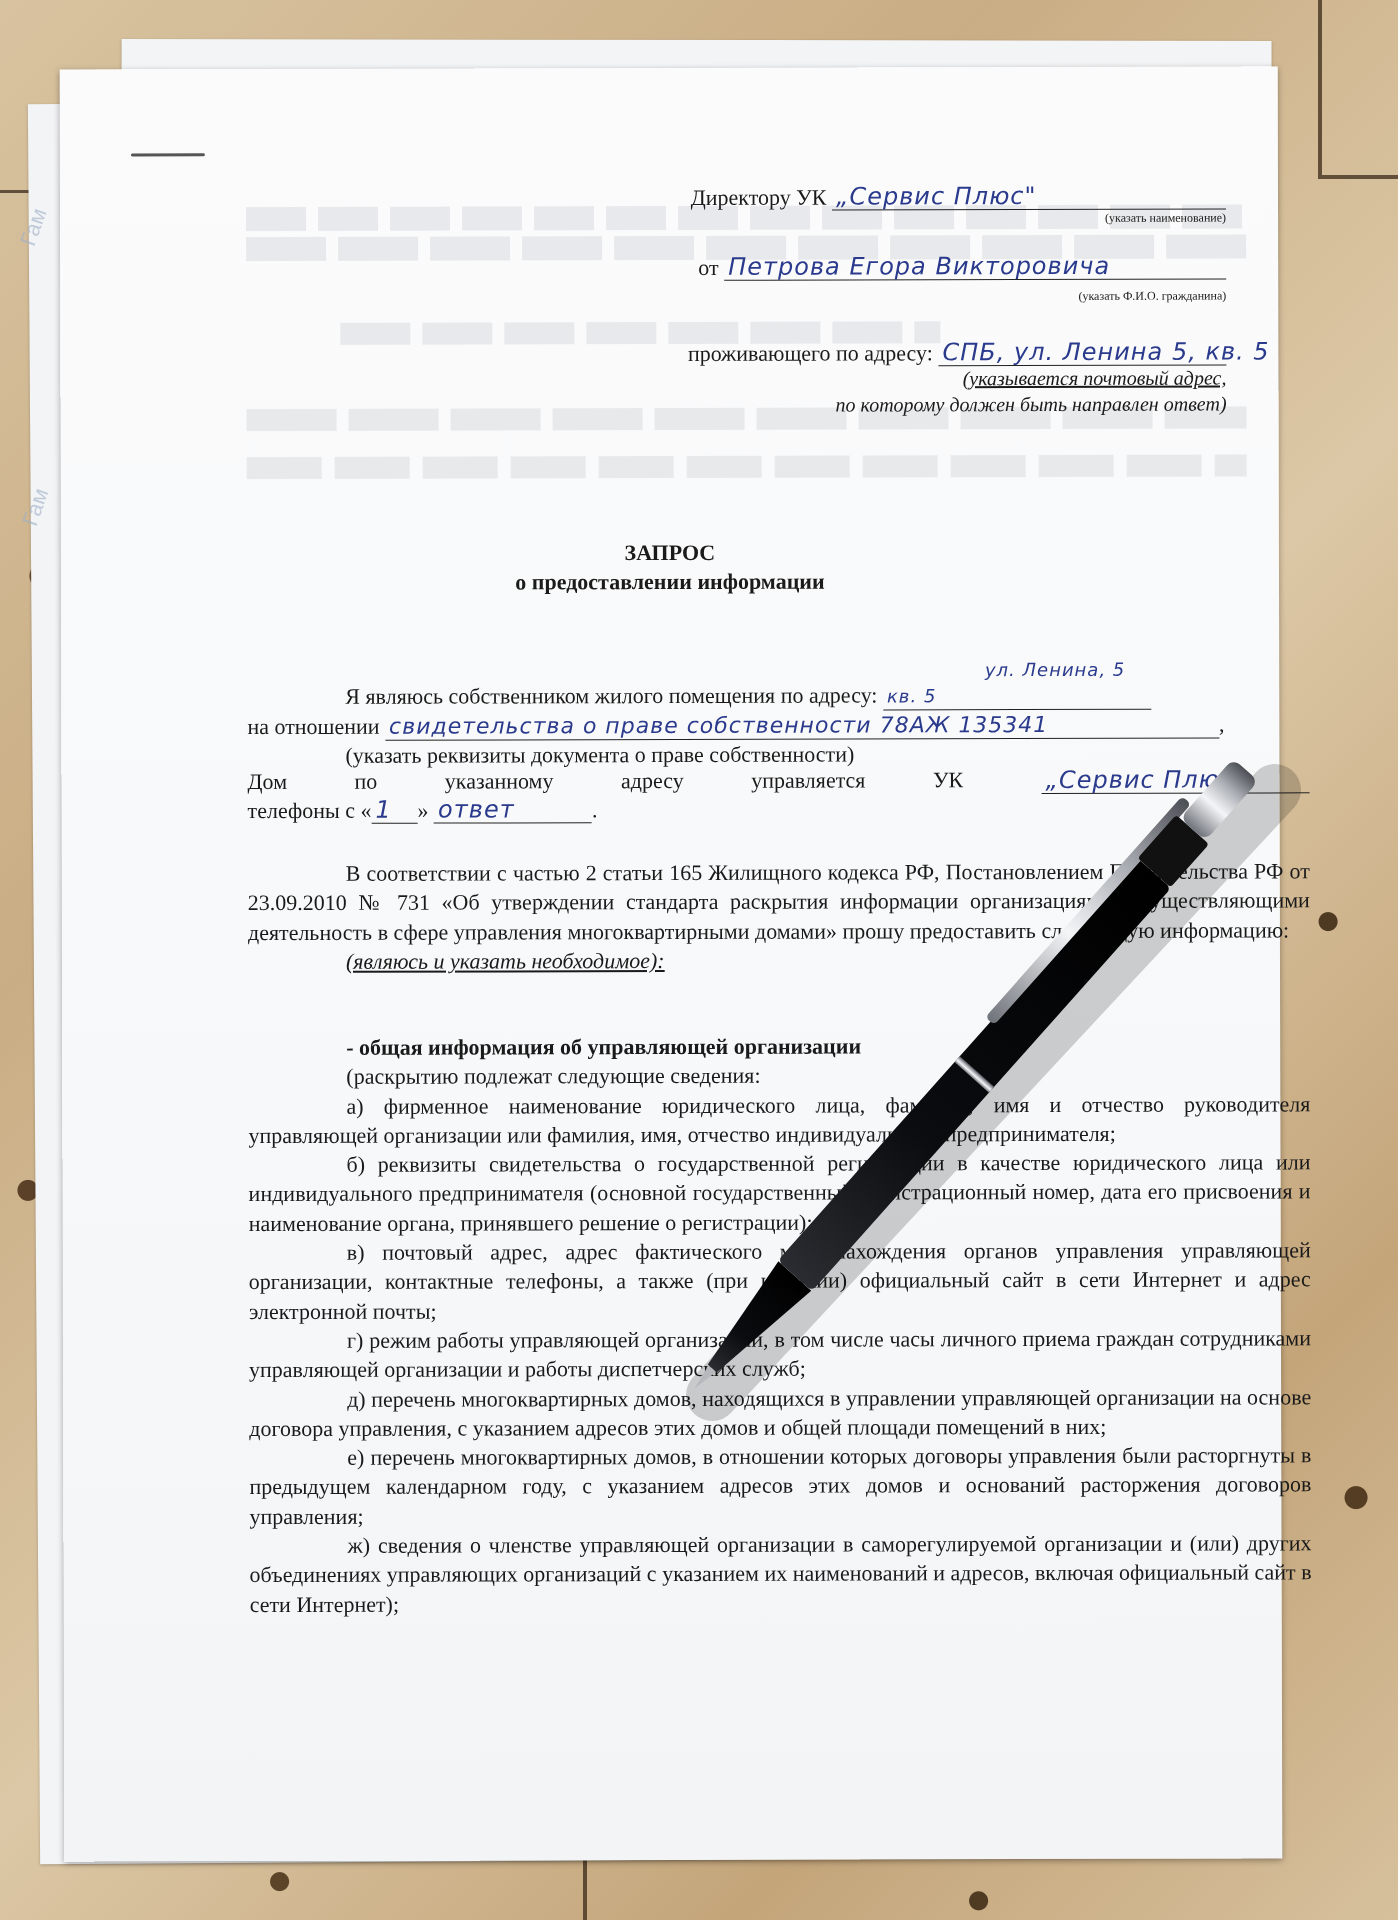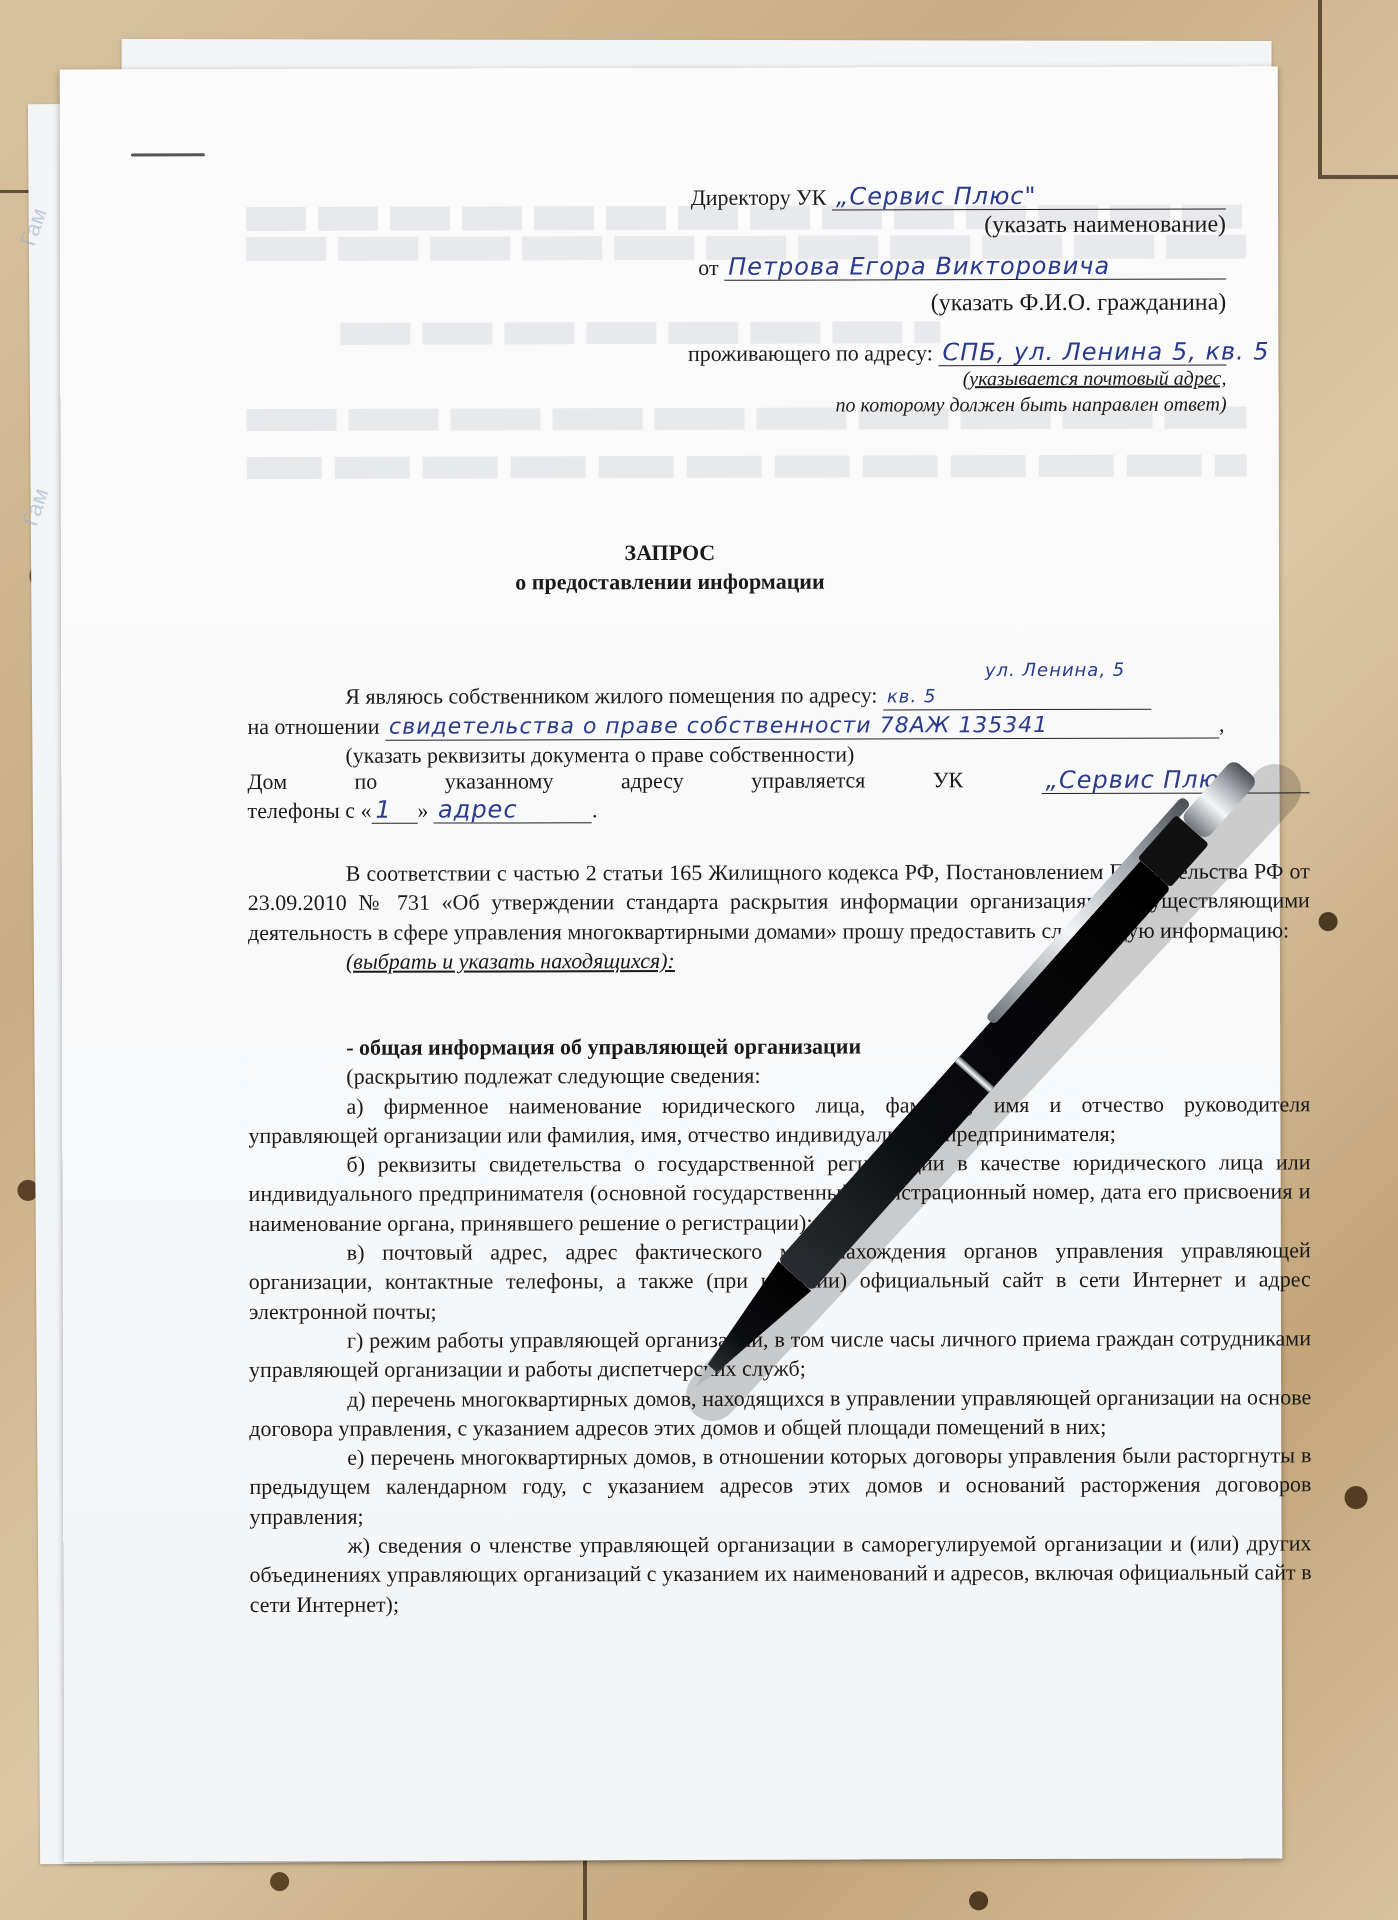--- a/index.html
+++ b/index.html
@@ -31,21 +31,21 @@
     background:linear-gradient(180deg,#fbfbfc 0%, #f7f8f9 60%, #f3f4f6 100%);
     box-shadow: 0 2px 6px rgba(0,0,0,.35);
     transform: rotate(-0.15deg);
     color:#1a1a1a;
   }
   .dash { position:absolute; left:71px; top:84px; width:74px; height:3px; background:#555; border-radius:2px; }
   .ghost { position:absolute; color:#b9bcc2; opacity:.35; font-size:21px; white-space:nowrap; filter:blur(0.6px); }
   .hdr { position:absolute; right:52px; text-align:right; font-size:22px; white-space:nowrap; }
   .hw { font-family:"DejaVu Sans", sans-serif; font-style:italic; color:#2a3a8c; font-size:24px; letter-spacing:1px; }
   .fill { display:inline-block; border-bottom:1.5px solid #222; text-align:left; padding:0 4px; line-height:26px; }
-  .hint { font-size:24px; }
+  .hint { font-size:12px; }
   .hint-i { font-size:20px; font-style:italic; }
   .title { position:absolute; left:0; width:100%; text-align:center; font-weight:bold; font-size:22px; }
   .body { position:absolute; left:186px; width:1062px; font-size:22px; line-height:29.3px; }
   .p { text-align:justify; text-align-last:left; margin:0; }
   .ind { text-indent:98px; }
   .b { font-weight:bold; }
   .u-i { font-style:italic; text-decoration:underline; }
   .pen { position:absolute; left:0; top:0; width:1398px; height:1920px; pointer-events:none; }
 </style>
 </head>
@@ -106,27 +106,27 @@
   </div>
 
   <div class="body" style="top:698px;">
     <p class="p" style="display:flex;justify-content:space-between;align-items:flex-end;">
       <span style="word-spacing:62px;">Дом по указанному адресу управляется УК</span>
       <span class="fill hw" style="width:260px;">„Сервис Плюс"</span>
     </p>
     <p class="p">
       <span>телефоны с</span>
       «<span class="fill hw" style="width:38px;text-align:center;">1</span>»
-      <span class="fill hw" style="width:150px;">адрес</span>.
+      <span class="fill hw" style="width:150px;">ответ</span>.
     </p>
   </div>
 
   <div class="body" style="top:790px;">
     <p class="p ind">В соответствии с частью 2 статьи 165 Жилищного кодекса РФ, Постановлением Правительства РФ от 23.09.2010 № 731 «Об утверждении стандарта раскрытия информации организациями, осуществляющими деятельность в сфере управления многоквартирными домами» прошу предоставить следующую информацию:</p>
-    <p class="p ind"><span class="u-i">(выбрать и указать находящихся):</span></p>
+    <p class="p ind"><span class="u-i">(являюсь и указать необходимое):</span></p>
   </div>
 
   <div class="body" style="top:964px;">
     <p class="p ind b">- общая информация об управляющей организации</p>
     <p class="p ind">(раскрытию подлежат следующие сведения:</p>
     <p class="p ind">а) фирменное наименование юридического лица, фамилия, имя и отчество руководителя управляющей организации или фамилия, имя, отчество индивидуального предпринимателя;</p>
     <p class="p ind">б) реквизиты свидетельства о государственной регистрации в качестве юридического лица или индивидуального предпринимателя (основной государственный регистрационный номер, дата его присвоения и наименование органа, принявшего решение о регистрации);</p>
     <p class="p ind">в) почтовый адрес, адрес фактического местонахождения органов управления управляющей организации, контактные телефоны, а также (при наличии) официальный сайт в сети Интернет и адрес электронной почты;</p>
     <p class="p ind">г) режим работы управляющей организации, в том числе часы личного приема граждан сотрудниками управляющей организации и работы диспетчерских служб;</p>
     <p class="p ind">д) перечень многоквартирных домов, находящихся в управлении управляющей организации на основе договора управления, с указанием адресов этих домов и общей площади помещений в них;</p>

